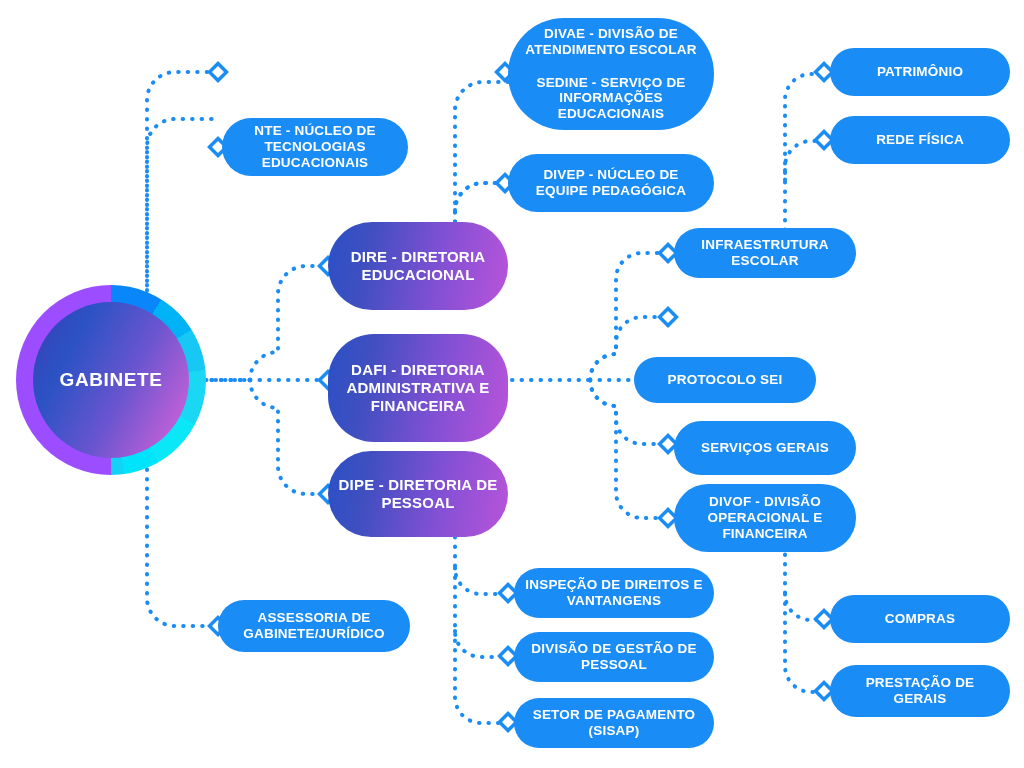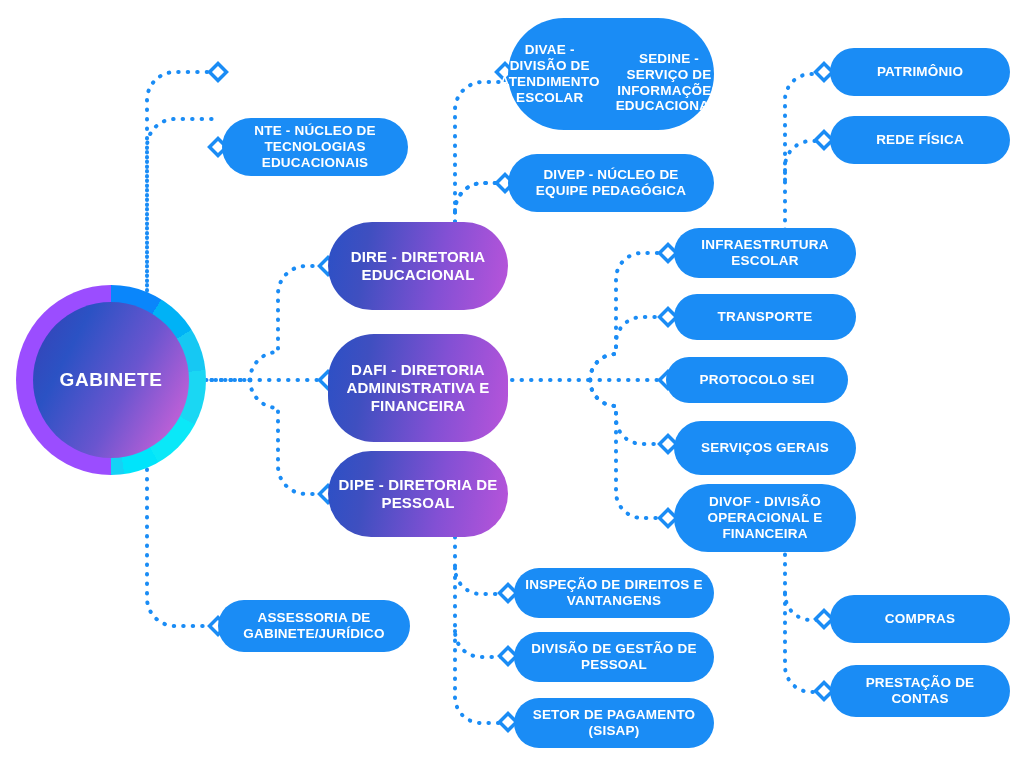--- a/index.html
+++ b/index.html
@@ -235,38 +235,35 @@
   </div>
 
   <div class="node dir" style="left:328px; top:334px; width:180px; height:108px;">
     <span class="label">DAFI - DIRETORIA ADMINISTRATIVA E FINANCEIRA</span>
   </div>
 
   <div class="node dir" style="left:328px; top:451px; width:180px; height:86px;">
     <span class="label">DIPE - DIRETORIA DE PESSOAL</span>
   </div>
 
-  <div class="node leaf" style="left:508px; top:18px; width:206px; height:112px; flex-direction:row;">
+  <div class="node leaf" style="left:508px; top:18px; width:206px; height:112px; flex-direction:column;">
     <span class="label">DIVAE - DIVISÃO DE ATENDIMENTO ESCOLAR</span>
     <span class="label">SEDINE - SERVIÇO DE INFORMAÇÕES EDUCACIONAIS</span>
   </div>
 
   <div class="node leaf" style="left:508px; top:154px; width:206px; height:58px;">
     <span class="label">DIVEP - NÚCLEO DE EQUIPE  PEDAGÓGICA</span>
   </div>
 
   <div class="node leaf" style="left:674px; top:228px; width:182px; height:50px;">
     <span class="label">INFRAESTRUTURA ESCOLAR</span>
   </div>
 
-  <div class="node leaf" style="left:674px; top:294px; width:182px; height:46px;">
-    <span class="label">TRANSPORTE</span>
-  </div>
-
-  <div class="node leaf" style="left:666px; top:357px; width:182px; height:46px;justify-content:flex-end;">
+
+  <div class="node leaf" style="left:634px; top:357px; width:182px; height:46px;justify-content:flex-end;">
     <span class="label">PROTOCOLO SEI</span>
   </div>
 
   <div class="node leaf" style="left:674px; top:421px; width:182px; height:54px;">
     <span class="label">SERVIÇOS GERAIS</span>
   </div>
 
   <div class="node leaf" style="left:674px; top:484px; width:182px; height:68px;">
     <span class="label">DIVOF - DIVISÃO OPERACIONAL E FINANCEIRA</span>
   </div>
@@ -277,21 +274,21 @@
 
   <div class="node leaf" style="left:830px; top:116px; width:180px; height:48px;">
     <span class="label">REDE FÍSICA</span>
   </div>
 
   <div class="node leaf" style="left:830px; top:595px; width:180px; height:48px;">
     <span class="label">COMPRAS</span>
   </div>
 
   <div class="node leaf" style="left:830px; top:665px; width:180px; height:52px;">
-    <span class="label">PRESTAÇÃO DE CONTAS</span>
+    <span class="label">PRESTAÇÃO DE GERAIS</span>
   </div>
 
   <div class="node leaf" style="left:514px; top:568px; width:200px; height:50px;">
     <span class="label">INSPEÇÃO DE DIREITOS E VANTANGENS</span>
   </div>
 
   <div class="node leaf" style="left:514px; top:632px; width:200px; height:50px;">
     <span class="label">DIVISÃO DE GESTÃO DE PESSOAL</span>
   </div>
 

